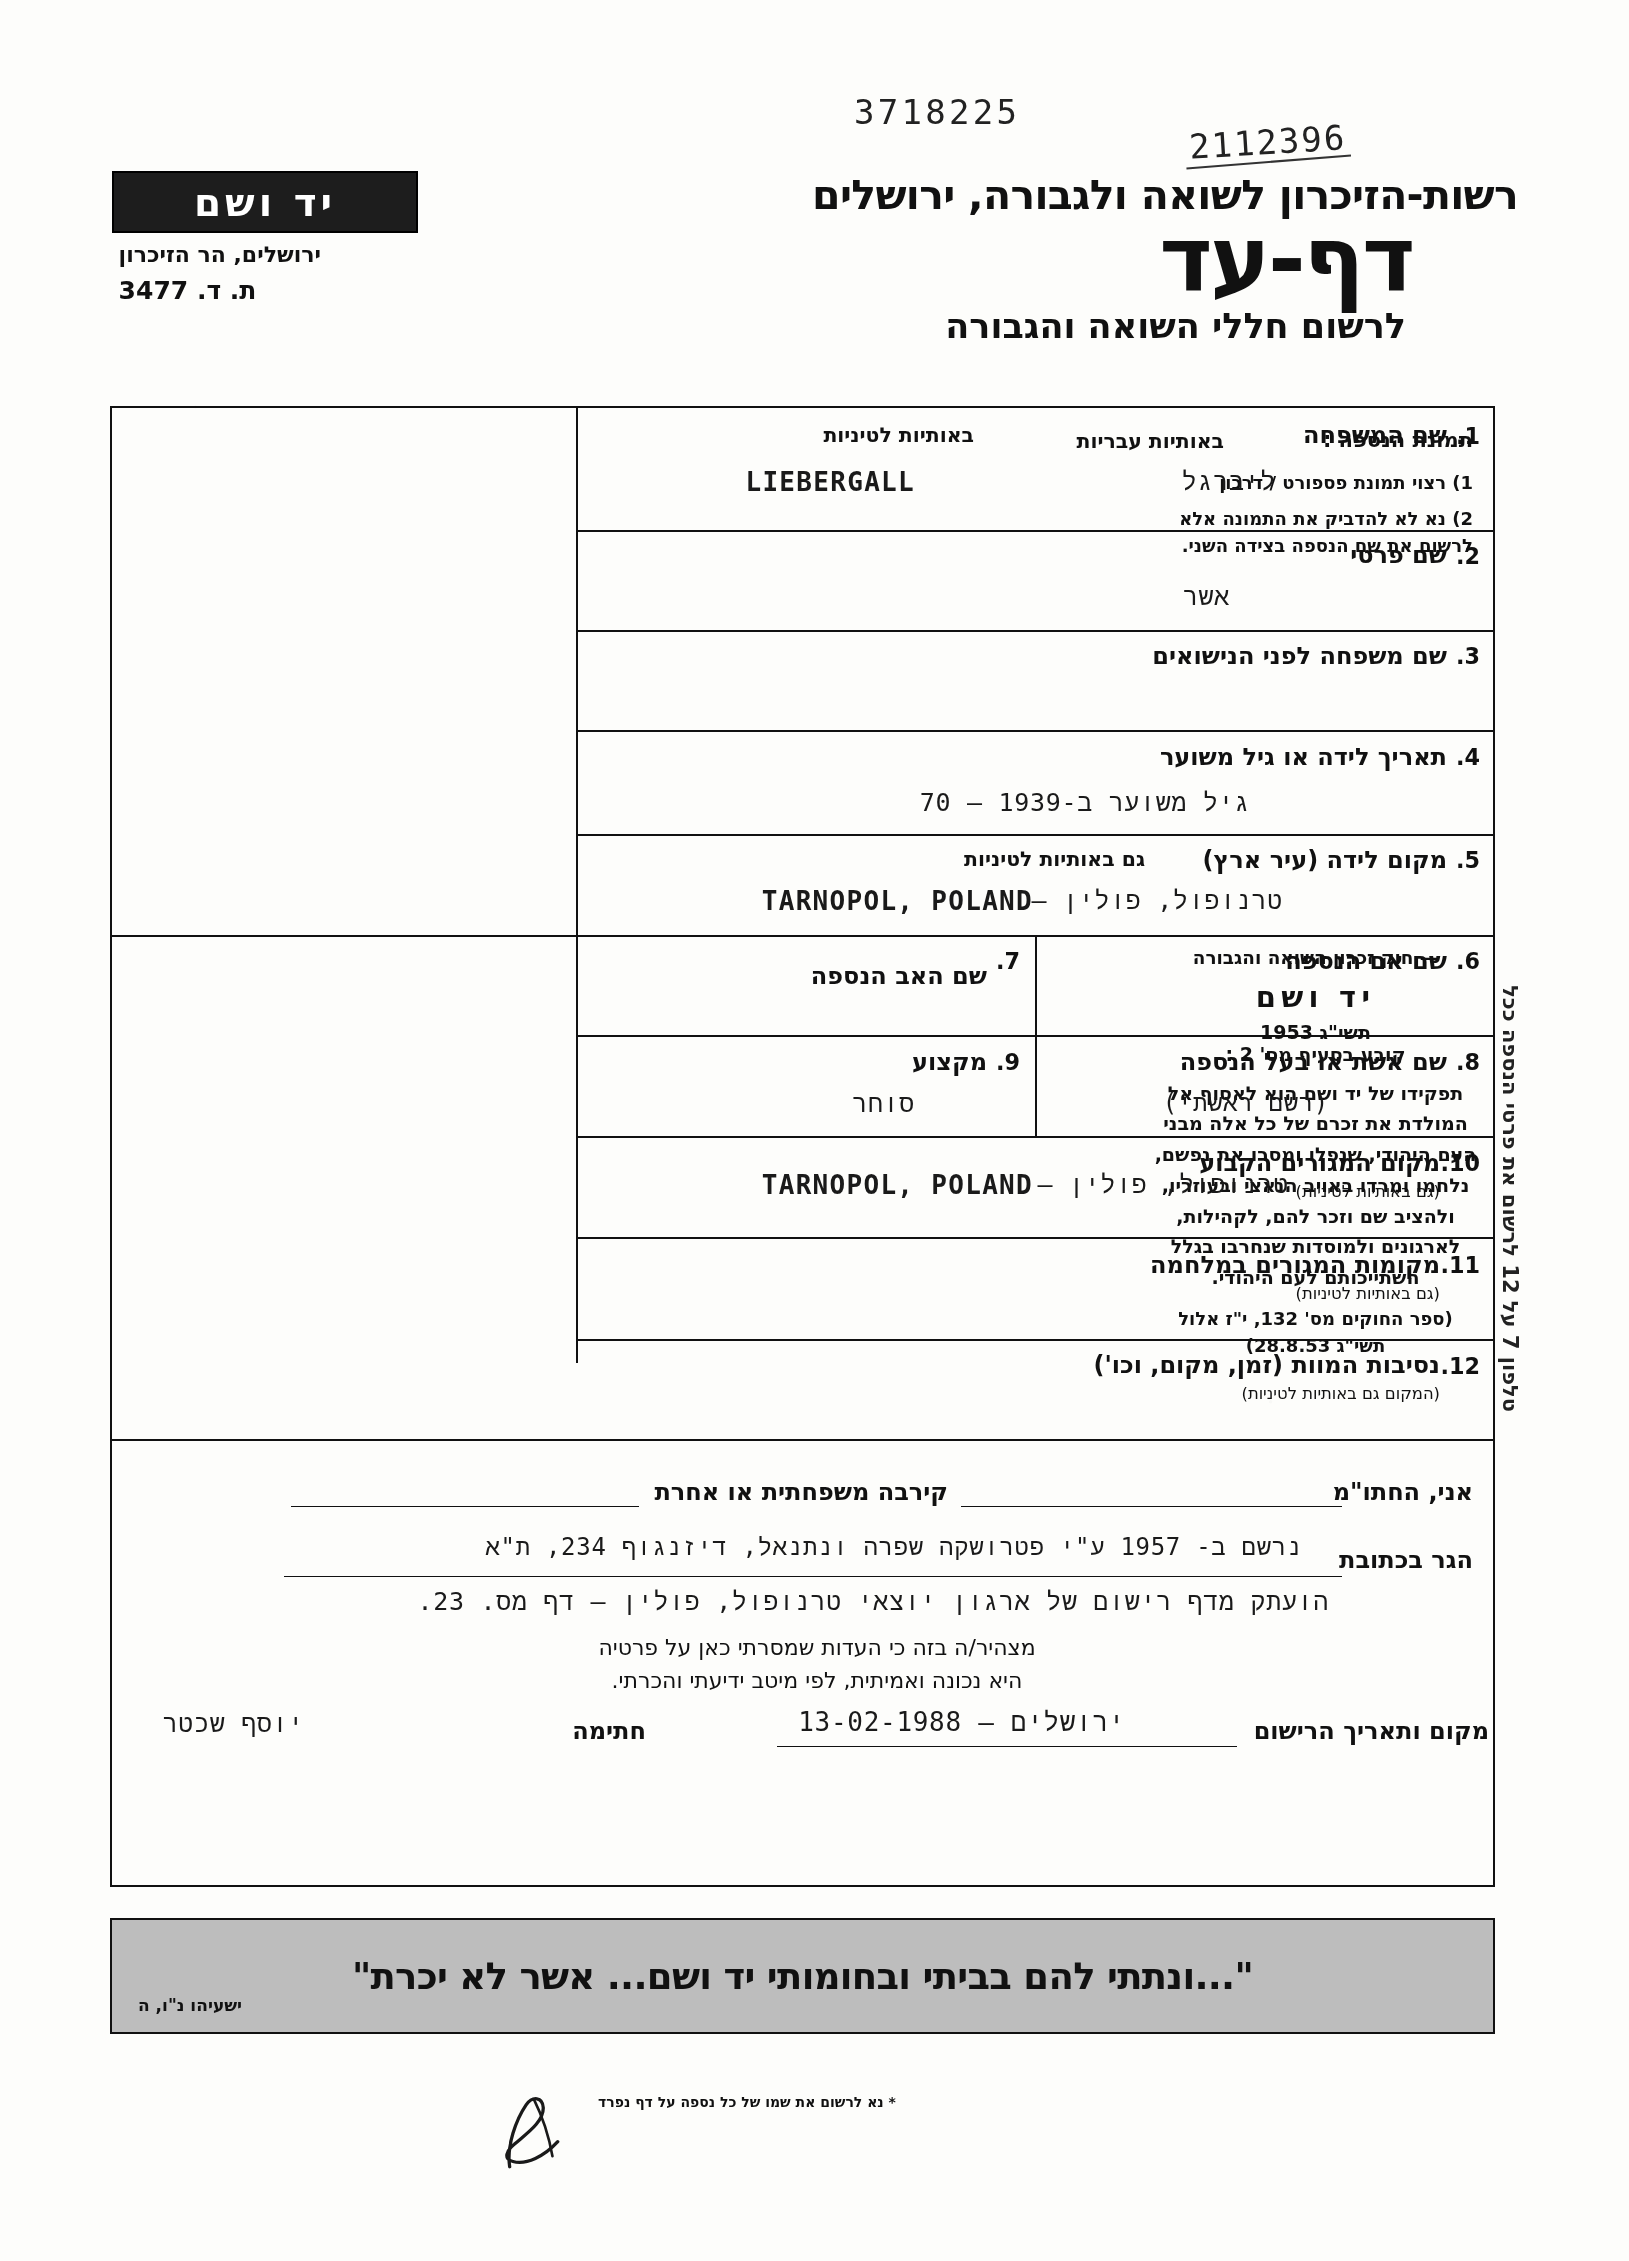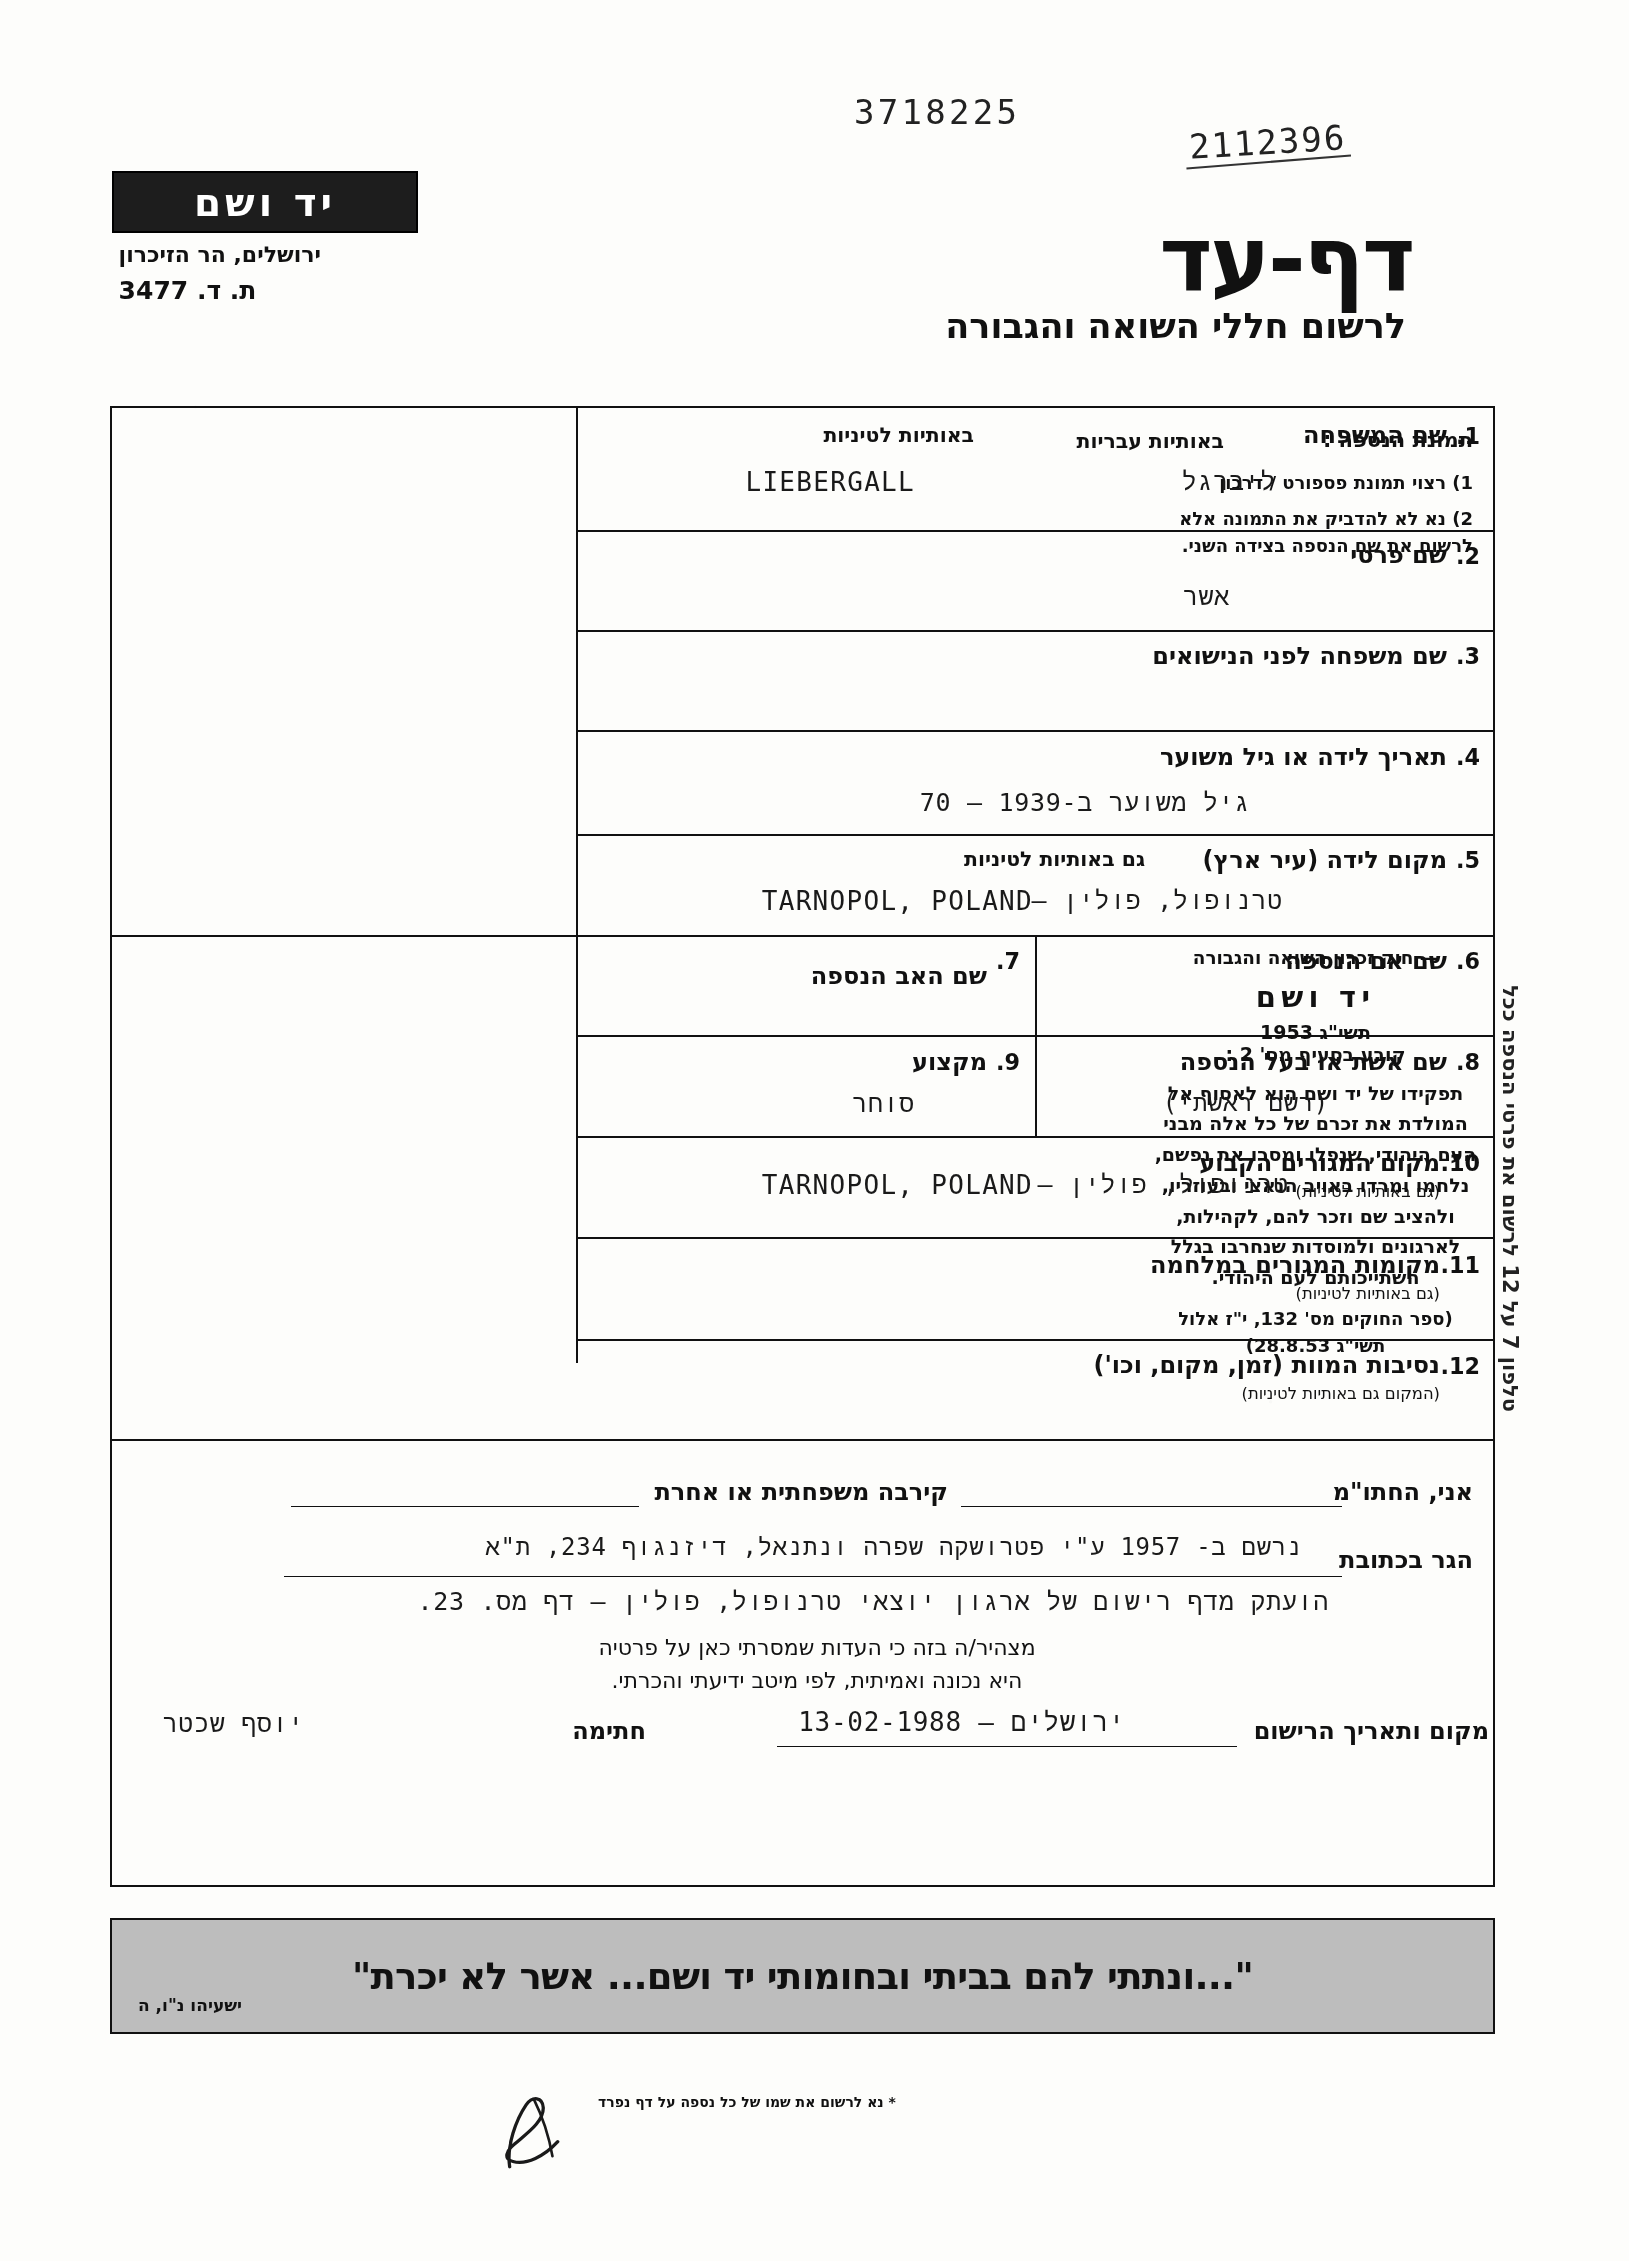--- a/index.html
+++ b/index.html
@@ -181,20 +181,21 @@
   }
   .value {
     position: absolute;
     font-family: "DejaVu Sans Mono", "Liberation Mono", monospace;
     font-size: 25px;
     letter-spacing: 0.7px;
     color: #1a1a1a;
   }
   .value.lat {
     letter-spacing: 1.3px;
+    font-weight: bold;
   }
 
   
   #photo-note {
     position: absolute;
     right: 20px;
     top: 20px;
     width: 315px;
     direction: rtl;
     text-align: right;
@@ -332,20 +333,21 @@
 </style>
 </head>
 <body>
 
 <div id="page">
 
   <div id="serial-main" class="top-num hw">3718225</div>
   <div id="serial-hand" class="top-num hw">2112396</div>
 
   <div id="masthead">
+    <div id="authority-line">רשות-הזיכרון לשואה ולגבורה, ירושלים</div>
     <div id="main-title">דף-עד</div>
     <div id="sub-title">לרשום חללי השואה והגבורה</div>
 
     <div id="logo-box">
       <span id="logo-text">יד ושם</span>
     </div>
     <div id="addr1">ירושלים, הר הזיכרון</div>
     <div id="addr2">ת. ד. 3477</div>
   </div>
 

